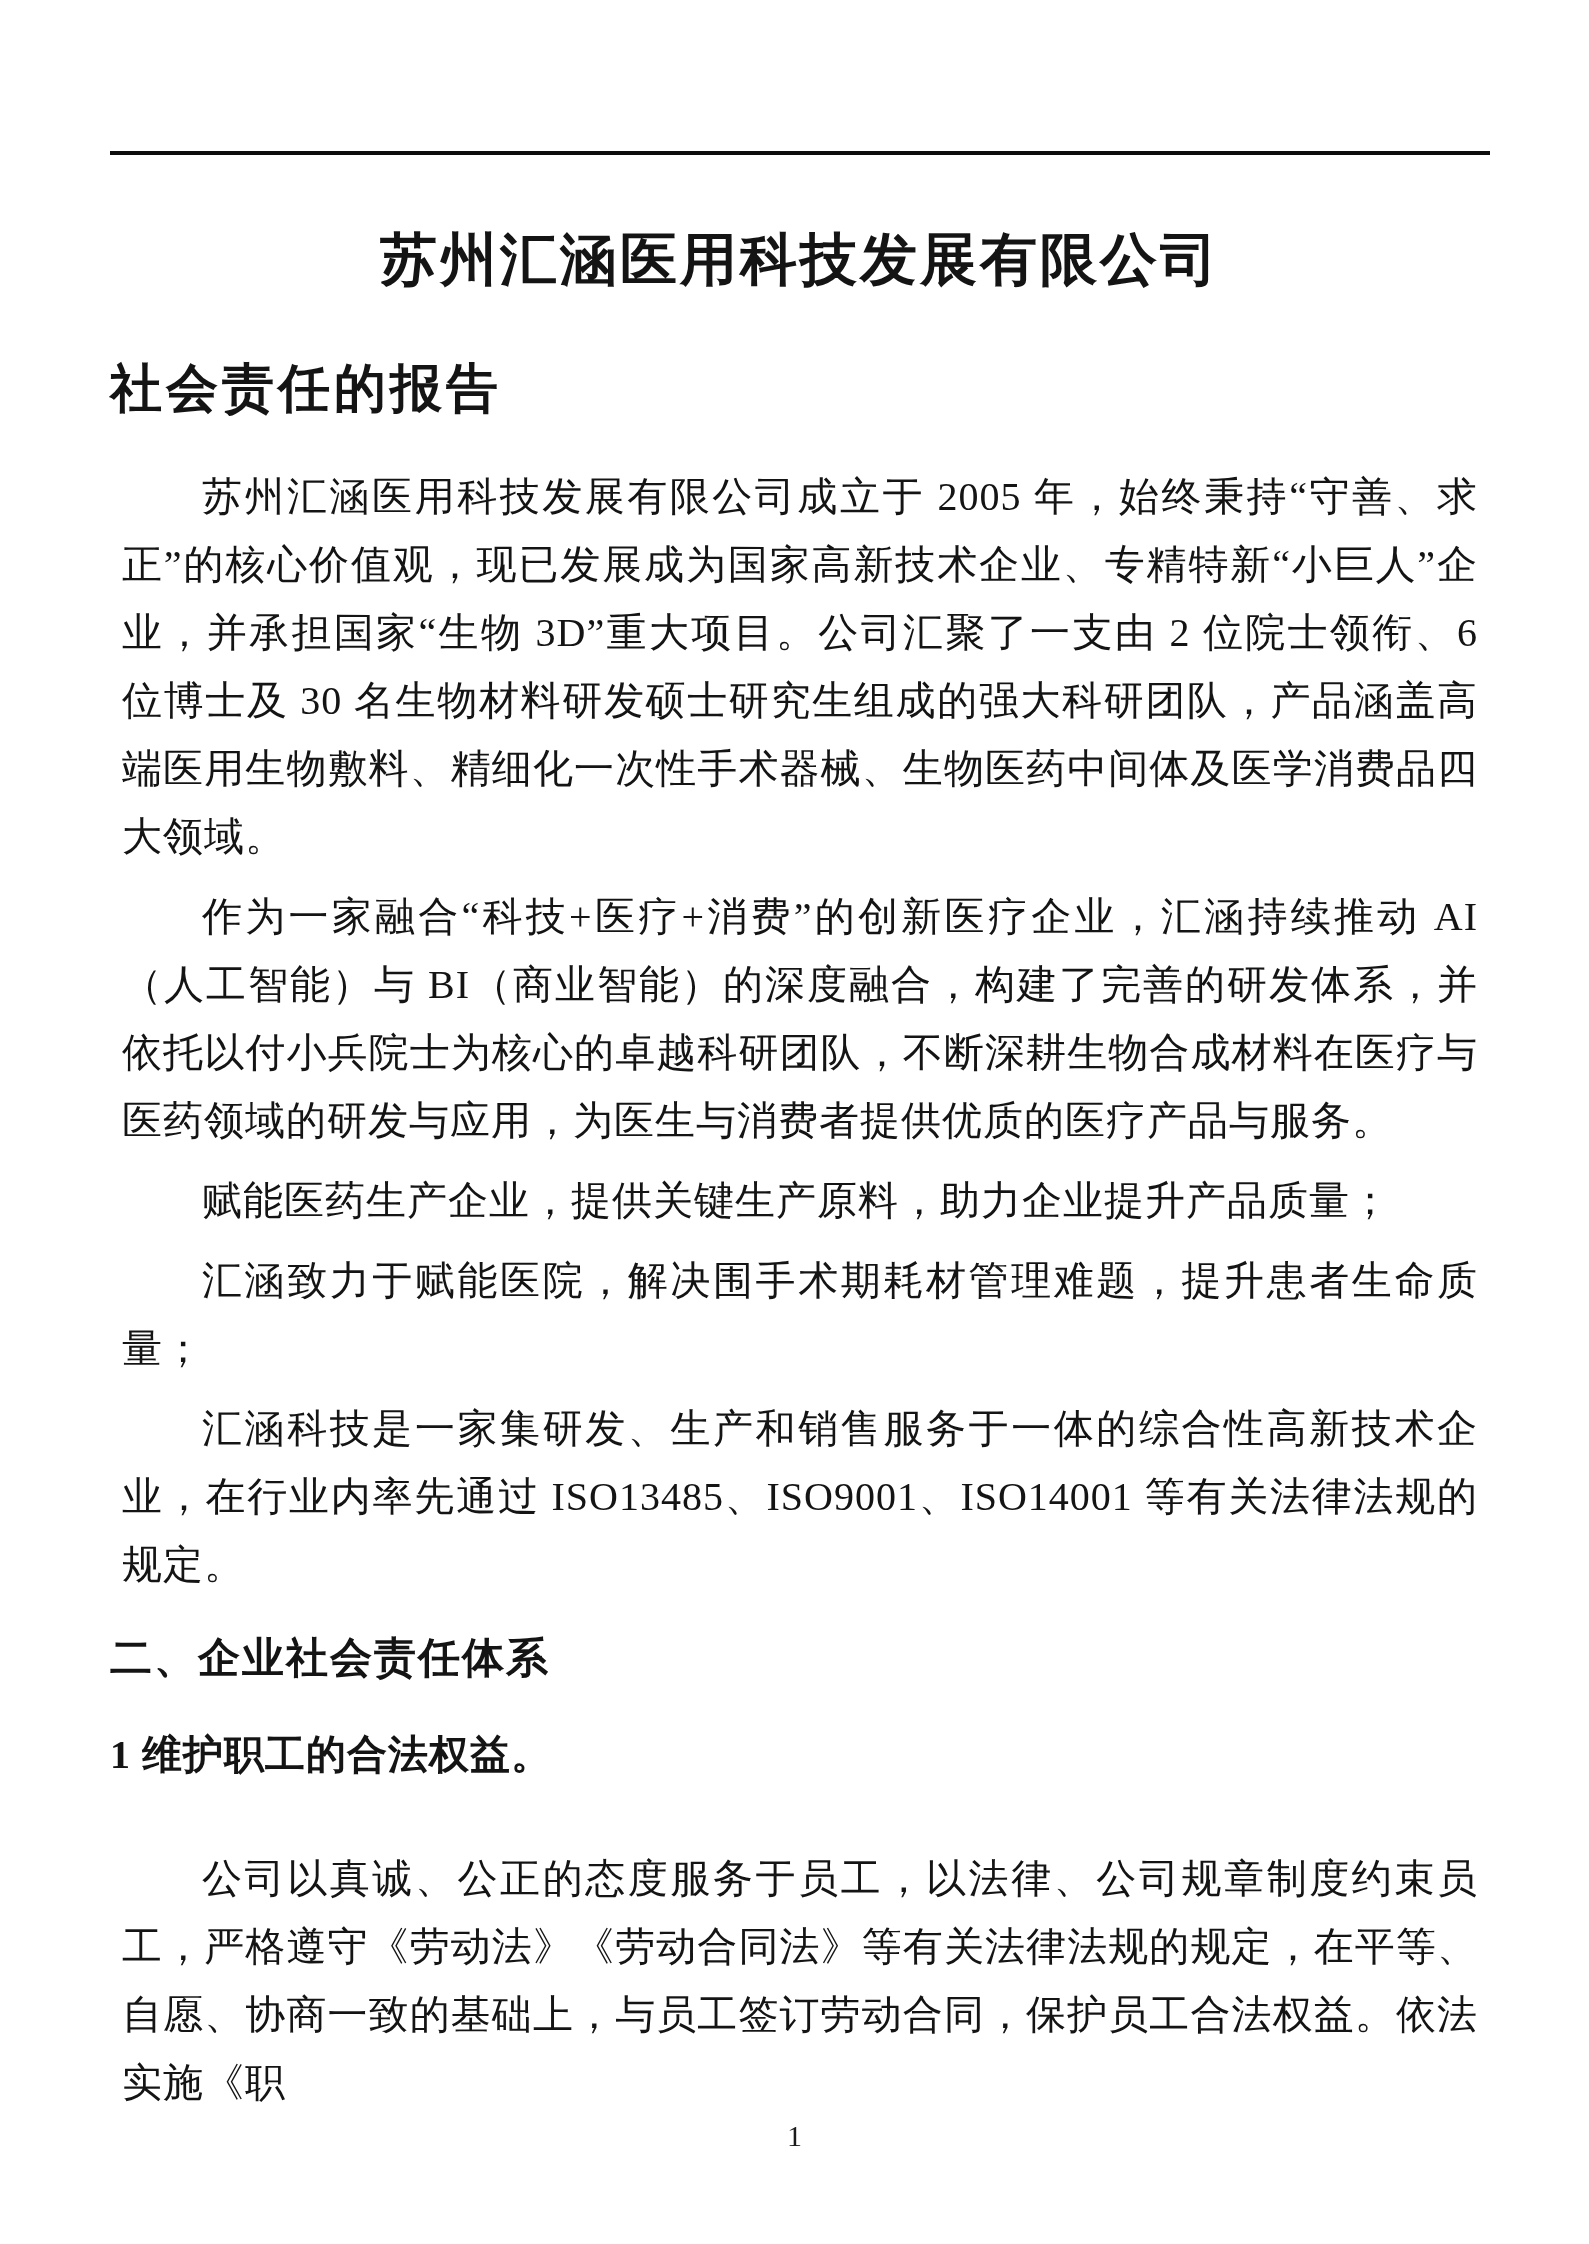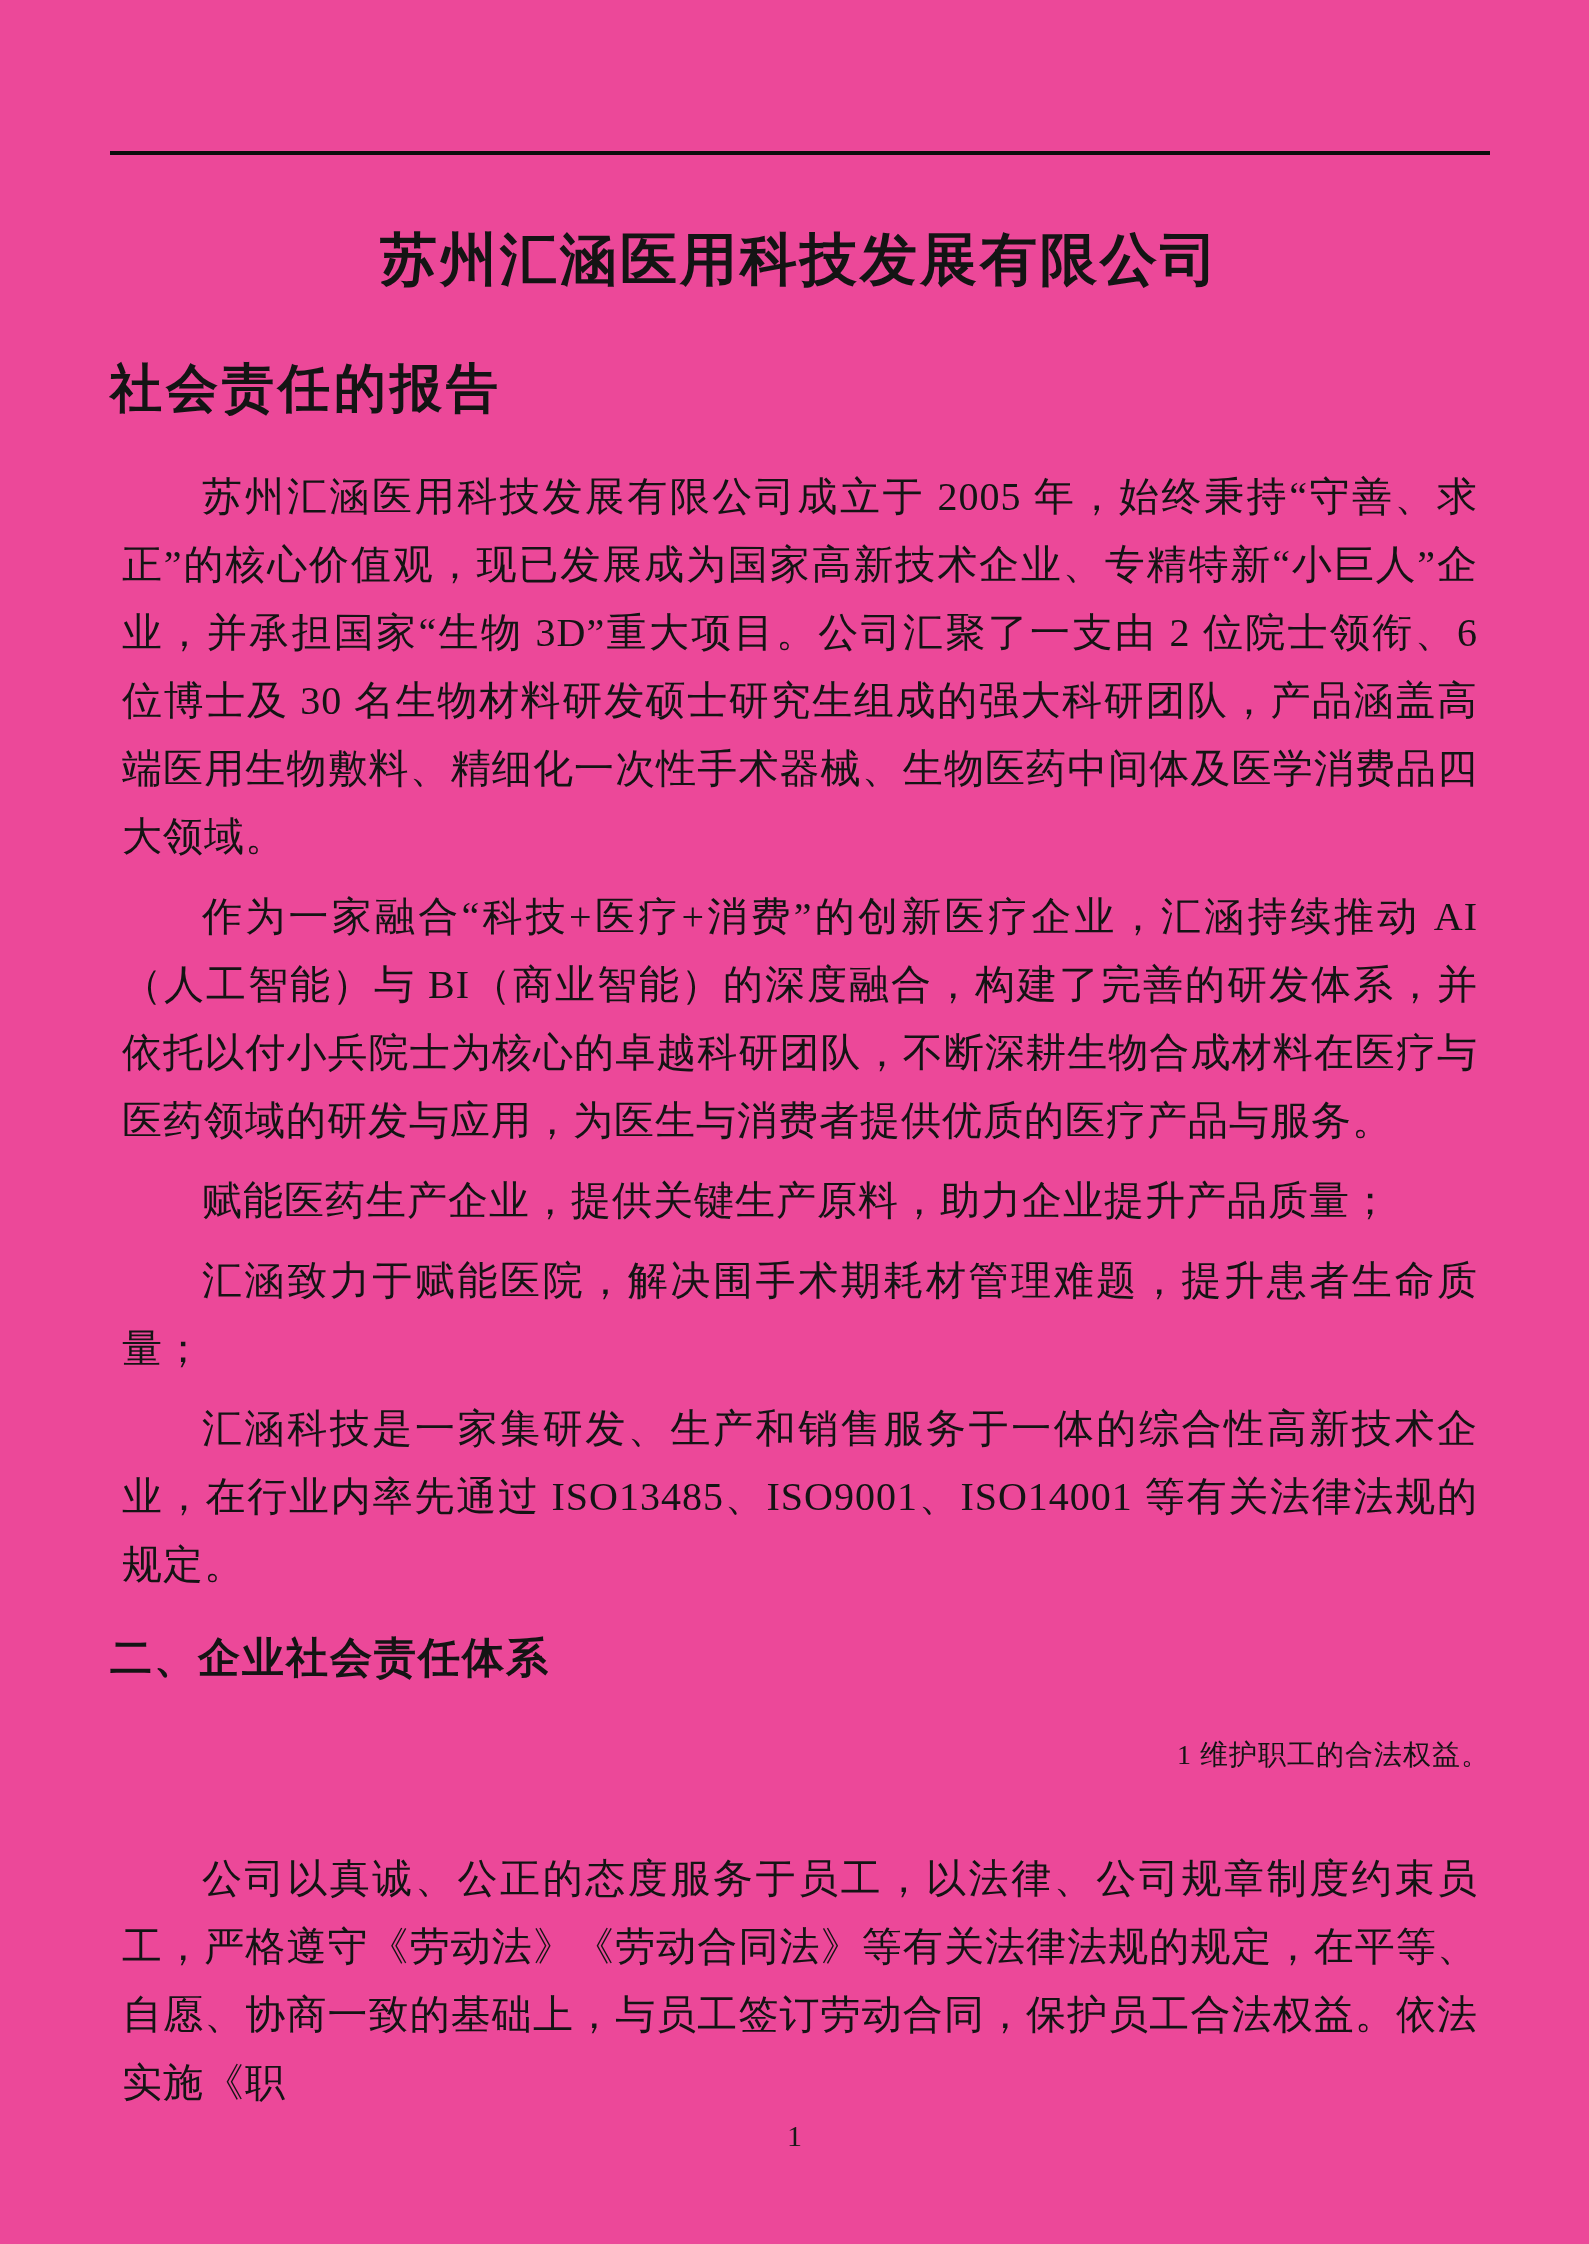--- a/index.html
+++ b/index.html
@@ -5,21 +5,21 @@
   html, body {
     margin: 0;
     padding: 0;
     background: #e8e8e8;
   }
   .page {
     position: relative;
     width: 1589px;
     height: 2244px;
     margin: 0 auto;
-    background: #ec4899;
+    background: #ffffff;
     box-sizing: border-box;
     font-family: "Liberation Serif", "DejaVu Serif", serif;
     color: #141414;
     overflow: hidden;
   }
   .content {
     box-sizing: border-box;
     padding: 151px 99px 0 110px;
   }
   .top-rule {
@@ -49,25 +49,24 @@
     font-size: 42px;
     line-height: 54px;
     font-weight: bold;
     letter-spacing: 2px;
   }
   .section-heading.second {
     margin-top: 32px;
   }
   .sub-heading {
     margin: 44px 0 0 0;
-    font-size: 28px;
+    font-size: 40px;
     line-height: 52px;
-    font-weight: normal;
+    font-weight: bold;
     letter-spacing: 1px;
-    text-align: right;
   }
   .body-para {
     margin: 12px;
     font-size: 40px;
     line-height: 68px;
     text-align: justify;
     letter-spacing: 1px;
   }
   .body-para.indent {
     text-indent: 2em;

